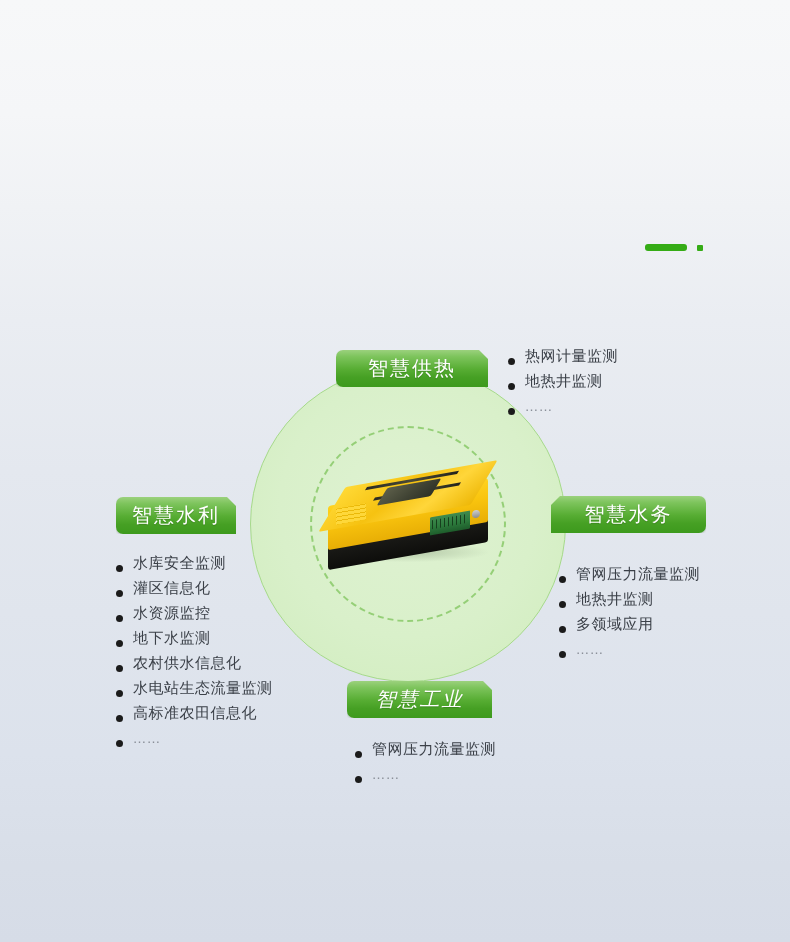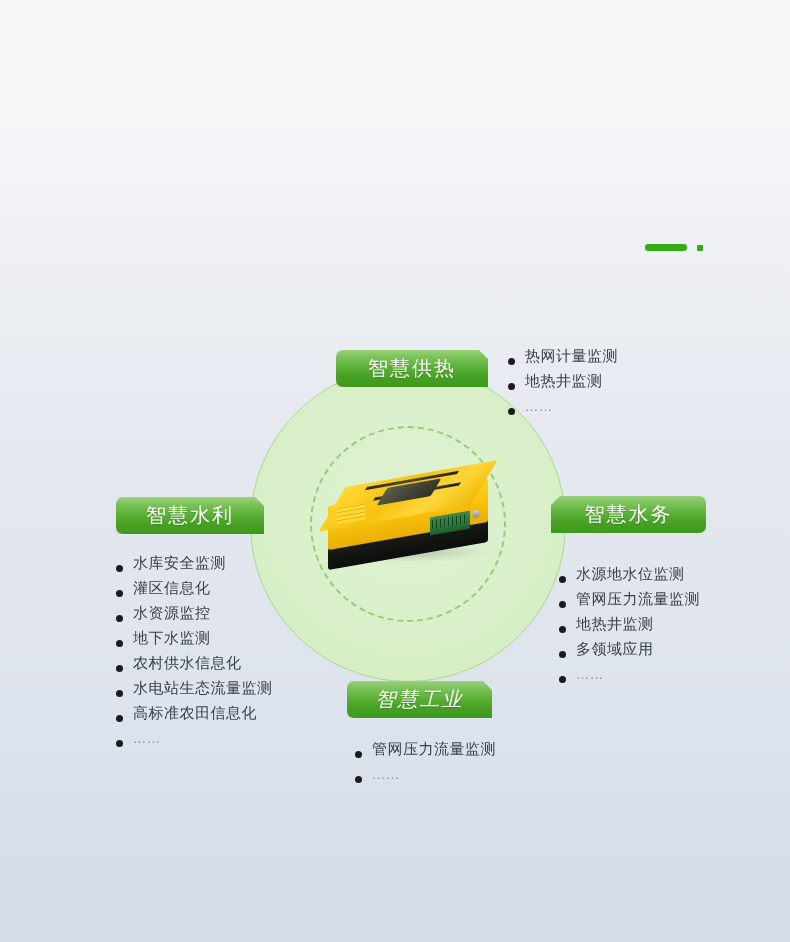--- a/index.html
+++ b/index.html
@@ -145,21 +145,21 @@
   }
   .badge-r {  
     border-radius:7px 0 0 7px;
     clip-path:polygon(0 0, calc(100% - 9px) 0, 100% 9px, 100% 100%, 0 100%);
   }
   .badge-l {  
     border-radius:0 7px 7px 0;
     clip-path:polygon(9px 0, 100% 0, 100% 100%, 0 100%, 0 9px);
   }
   .badge-heat    { left:336px; top:332px; width:152px;margin-top:18px; }
-  .badge-water   { left:116px; top:497px; width:148px; }
+  .badge-water   { left:116px; top:497px; width:120px; }
   .badge-affairs { left:551px; top:496px; width:155px; }
   .badge-industry{ left:347px; top:681px; width:145px;font-style:italic; }
 
   
   .list { position:absolute; }
   .list li {
     list-style:none;
     display:flex; align-items:center;
     color:#3b4048;
     font-size:15px;
@@ -264,24 +264,20 @@
       </li>
     <li>
         <span class="dot"></span>
         <span class="txt ell">……</span>
       </li>
   </ul>
 
   <ul class="list list-affairs">
     <li>
         <span class="dot"></span>
-        <span class="txt">水源地水位监测</span>
-      </li>
-    <li>
-        <span class="dot"></span>
         <span class="txt">管网压力流量监测</span>
       </li>
     <li>
         <span class="dot"></span>
         <span class="txt">地热井监测</span>
       </li>
     <li>
         <span class="dot"></span>
         <span class="txt">多领域应用</span>
       </li>

